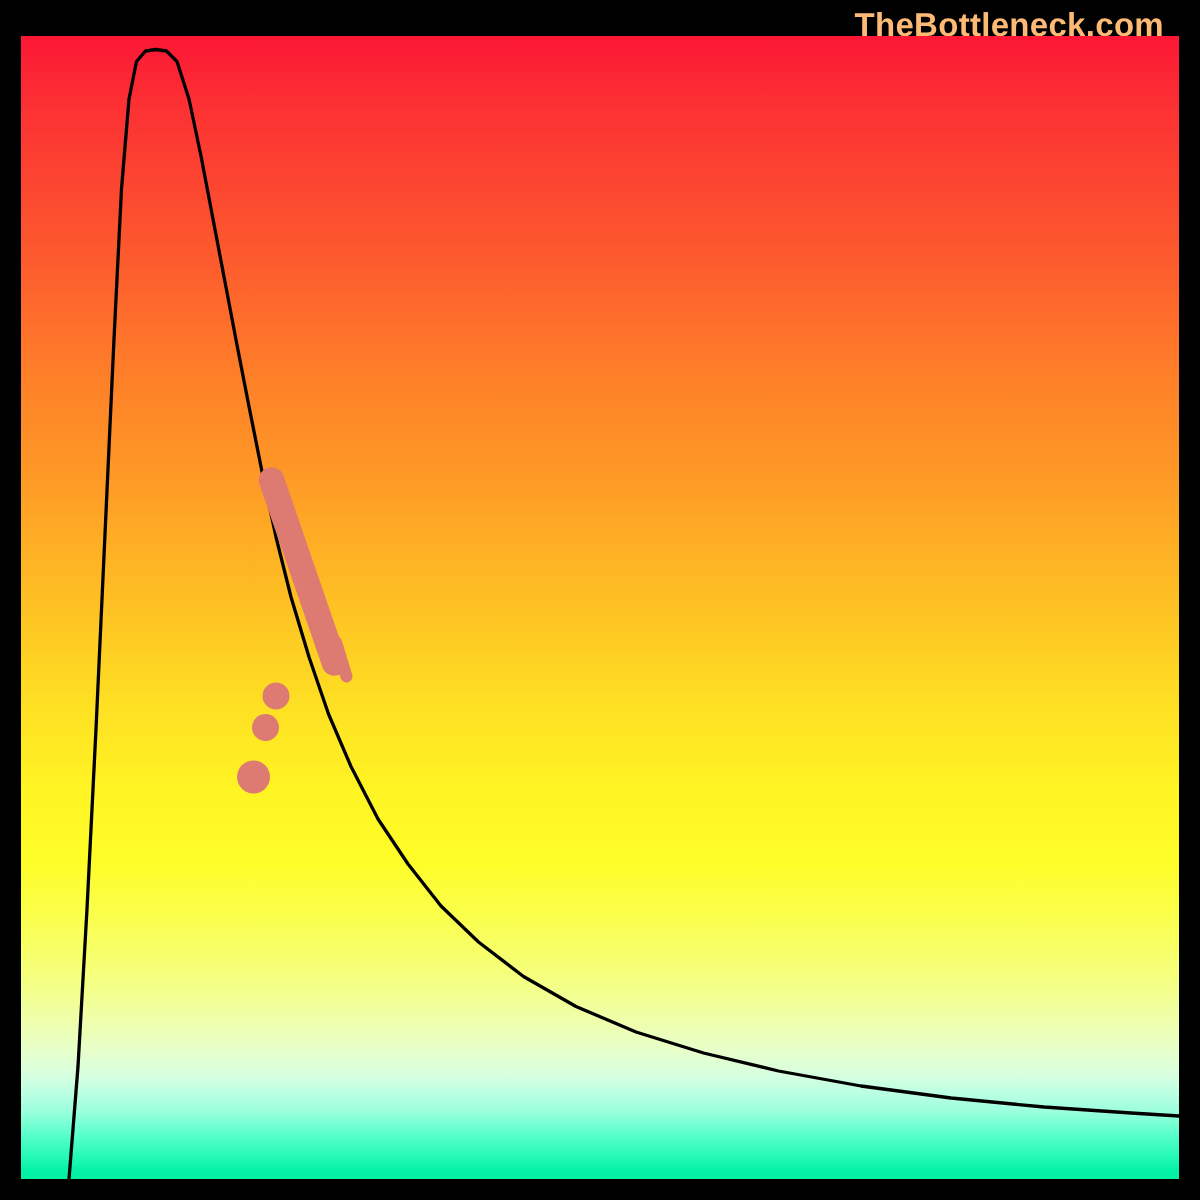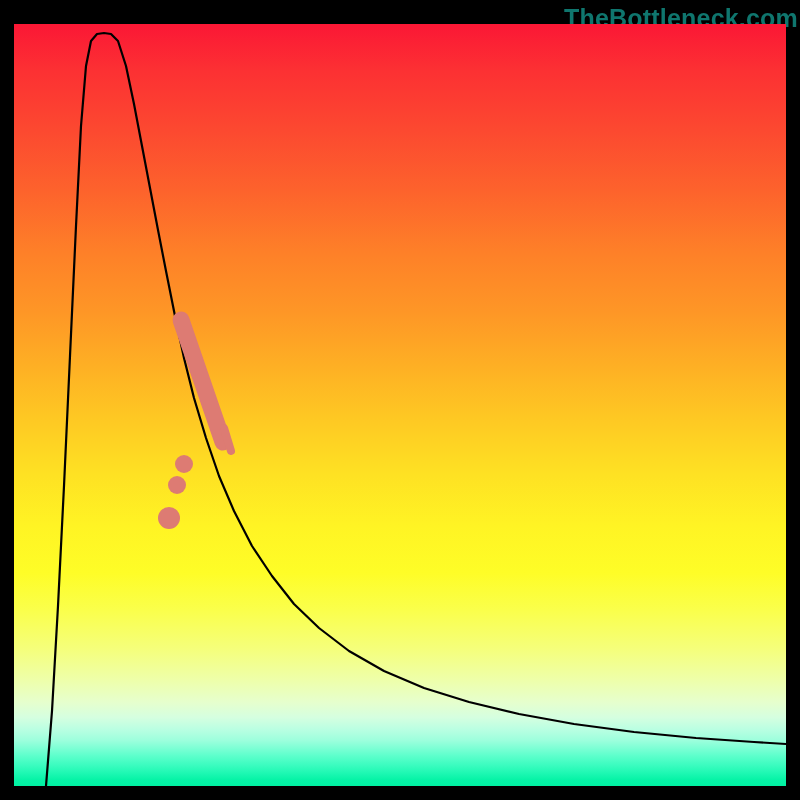--- a/index.html
+++ b/index.html
@@ -51,24 +51,24 @@
       #5effcc 96%,
       #3dfcc0 97.2%,
       #1ef8b3 98.3%,
       #06f3a6 99.2%,
       #00f1a2 100%
     );
   }
   .watermark {
     position: absolute;
     top: 4px;
-    right: 2px;
-    font-size: 25px;
+    right: 24px;
+    font-size: 22px;
     font-weight: 600;
-    color: #0f766e;
+    color: #fdba74;
     letter-spacing: 0.2px;
     user-select: none;
   }
   svg {
     position: absolute;
     inset: 0;
     width: 100%;
     height: 100%;
   }
   .curve {

